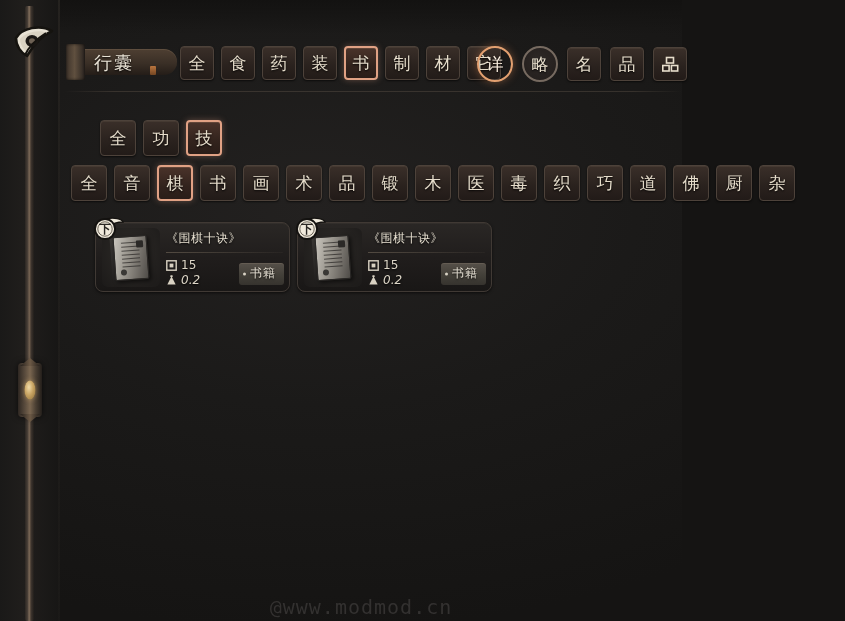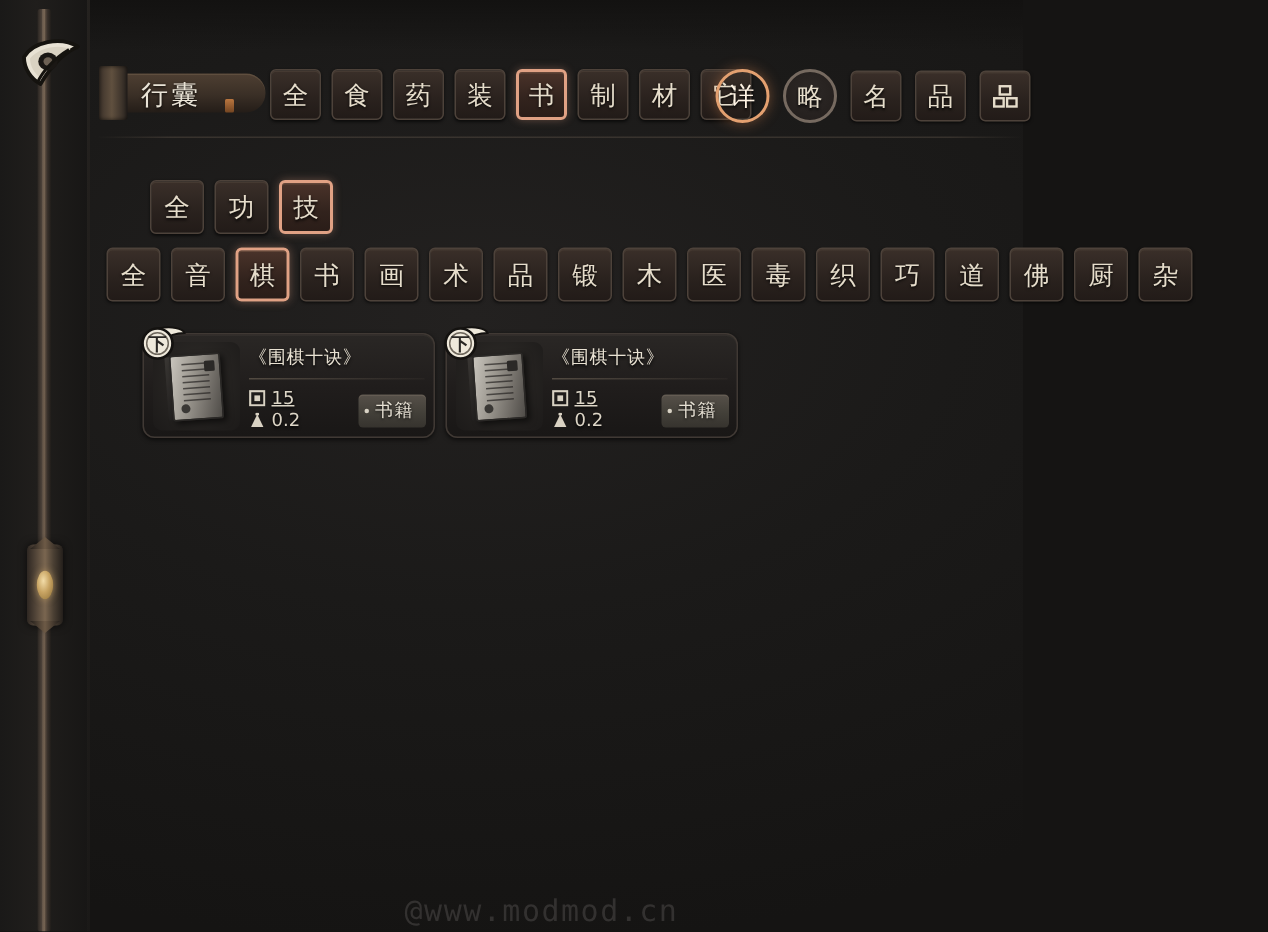--- a/index.html
+++ b/index.html
@@ -206,22 +206,22 @@
   }
   .card-rule {
     position:absolute; left:70px; top:29px; width:117px; height:1px;
     background: linear-gradient(90deg, rgba(150,135,115,.42), rgba(150,135,115,.06));
   }
   .stat {
     position:absolute; left:70px;
     font-size:12px; color:#ddd6c7; display:flex; align-items:center; gap:4px;
     text-shadow: 0 1px 2px rgba(0,0,0,.95);
   }
-  .stat.s1 { top:35px;text-decoration:underline; }
-  .stat.s2 { top:50px; }
+  .stat.s1 { top:35px; }
+  .stat.s2 { top:50px;font-style:italic; }
   .stat svg { display:block; }
 
   .tag {
     position:absolute; right:5px; bottom:6px;
     padding:2px 8px 3px 11px;
     font-size:12px; color:#e7e1d4;
     background: linear-gradient(180deg,#565049 0%,#434039 55%,#36332e 100%);
     border-radius:3px;
     letter-spacing:1px;
     text-shadow:0 1px 2px rgba(0,0,0,.9);

